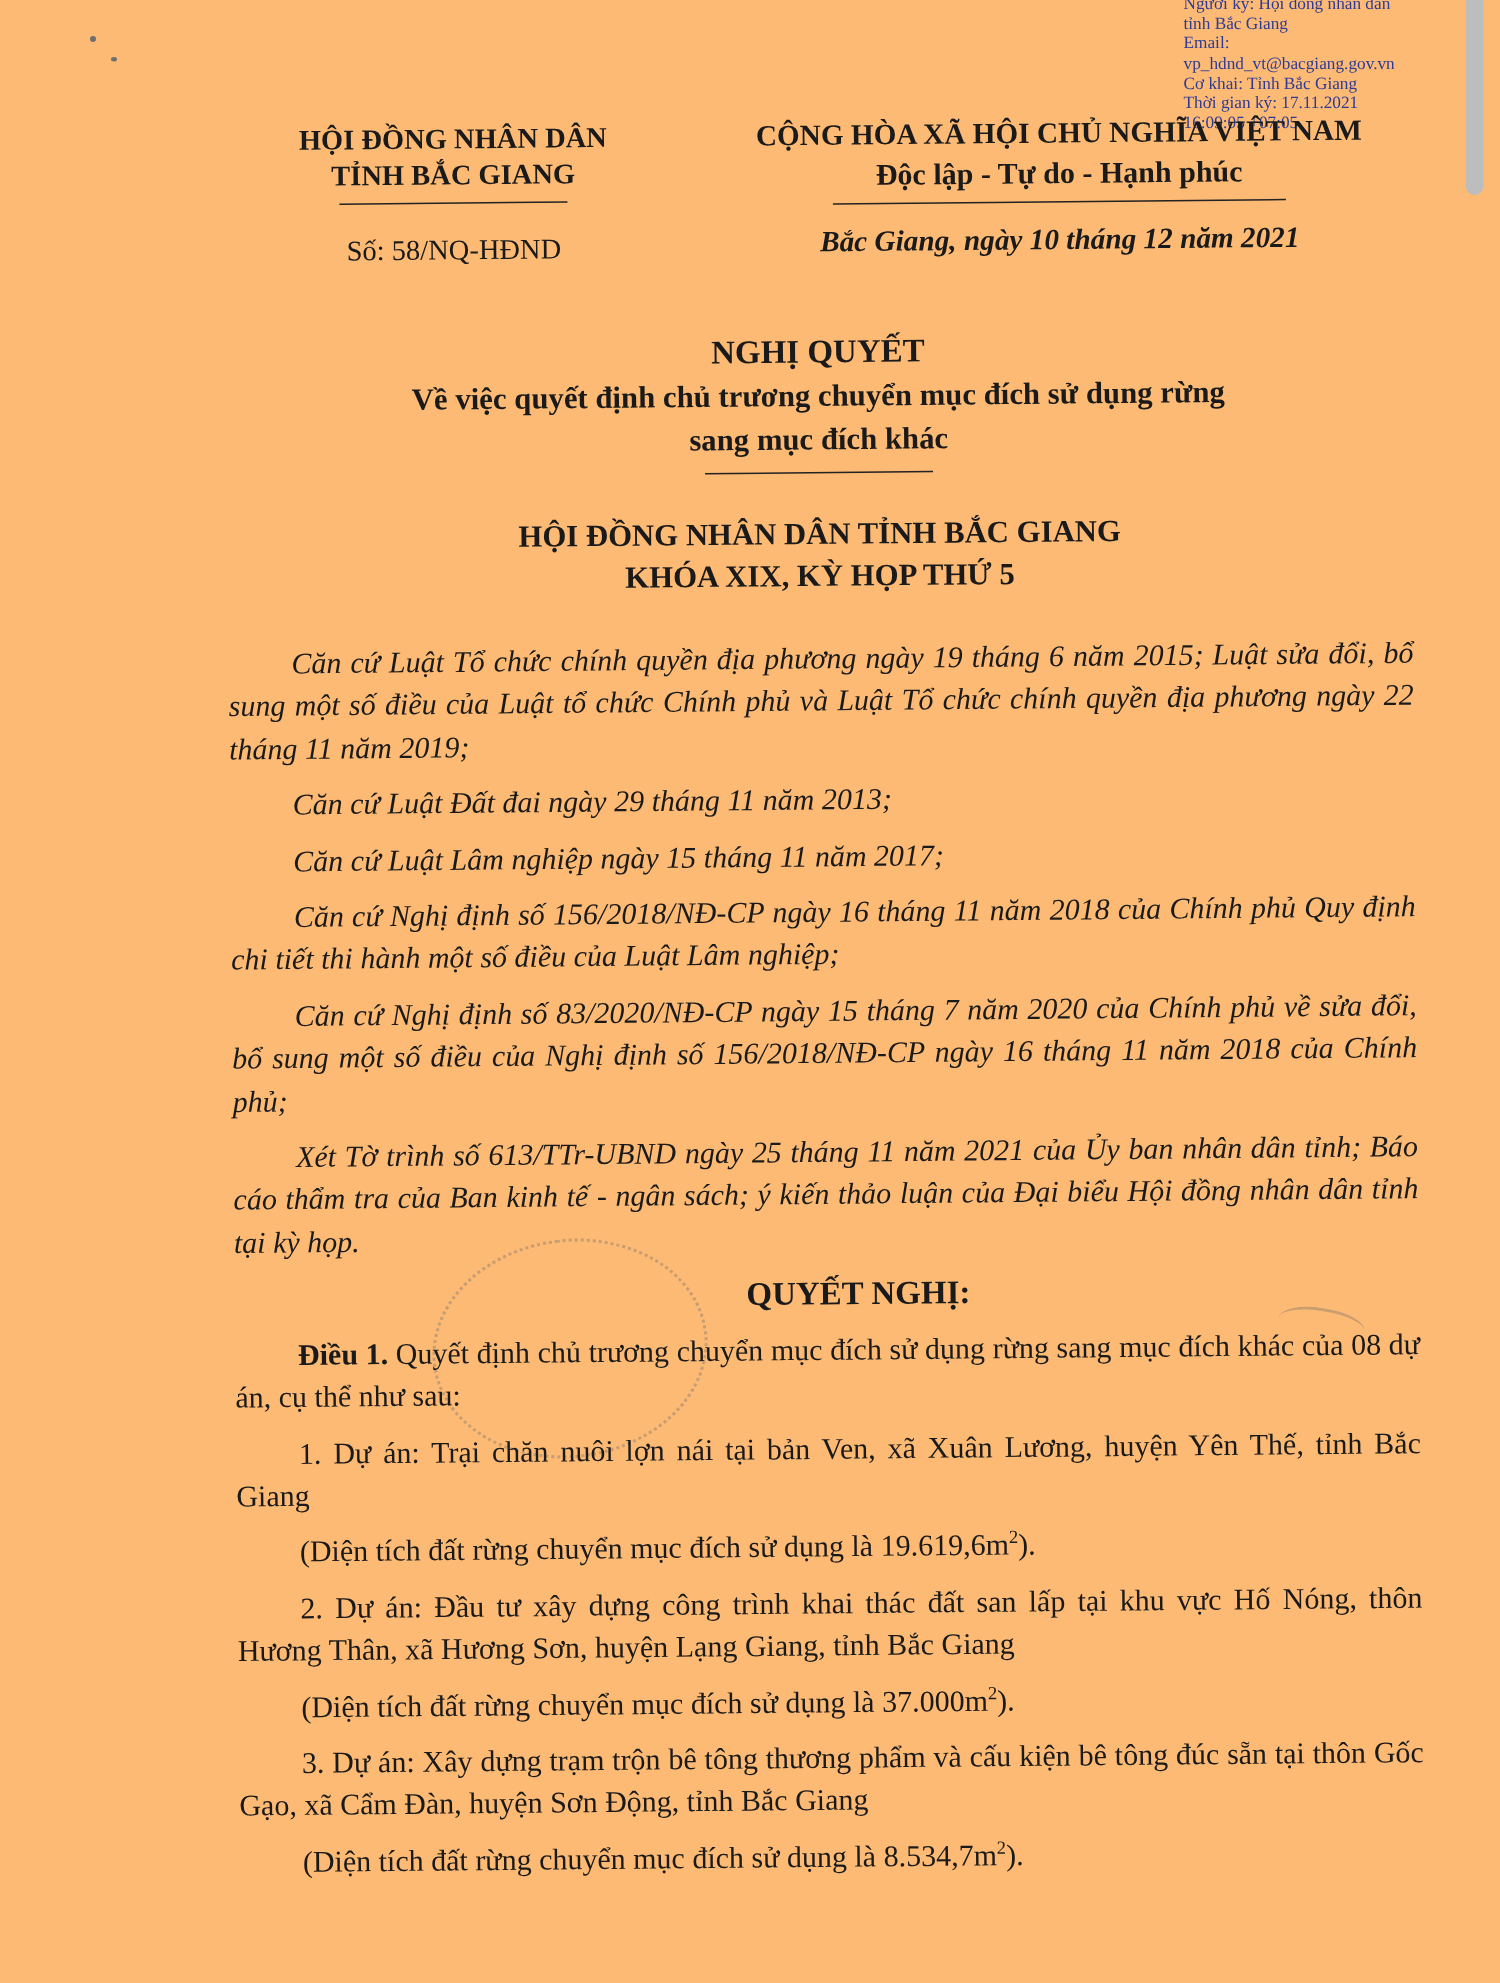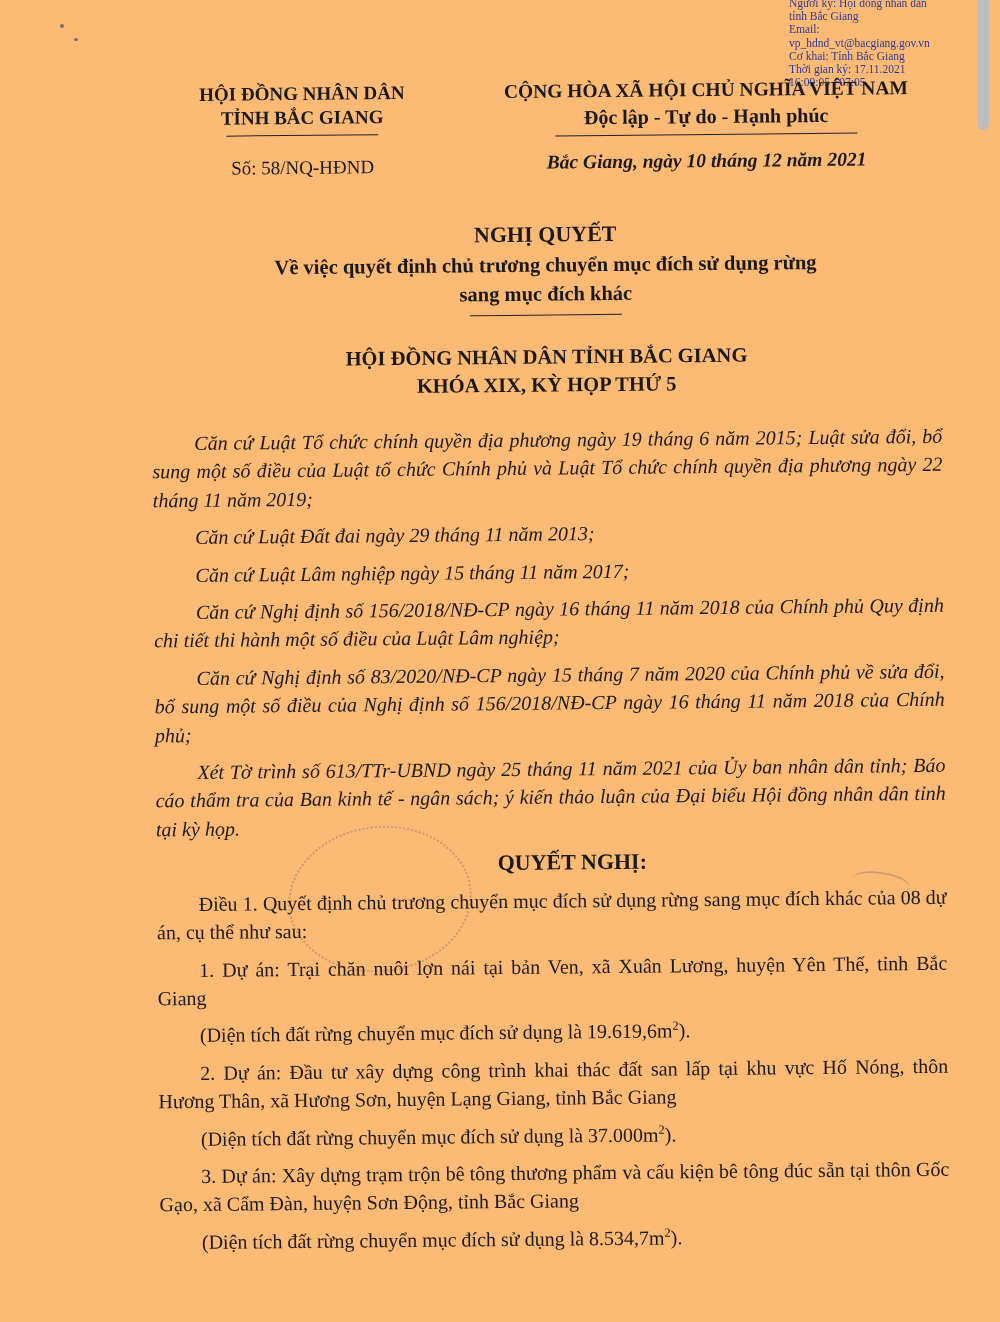--- a/index.html
+++ b/index.html
@@ -47,21 +47,21 @@
   
   .title-block{text-align:center;margin-top:44px;}
   .t-kind{font-weight:bold;font-size:22px;line-height:28px;}
   .t-subject{font-weight:bold;font-size:20.5px;line-height:29px;margin-top:2px;}
   .t-issuer{margin-top:27px;font-weight:bold;font-size:20.5px;line-height:28px;}
   
   .body-block{margin-top:27px;font-size:20px;line-height:28.4px;text-align:justify;}
   .body-block p{margin:0 0 9px 0;text-indent:42px;}
   .body-block p.cite{font-style:italic;}
   .resolve{text-align:center;font-weight:bold;font-size:22px;margin:16px 0 15px 0;text-indent:0;}
-  .art-label{font-weight:normal;margin-top:21px;}
+  .art-label{font-weight:bold;margin-top:21px;}
   sup{font-size:0.62em;line-height:0;}
   
   .stamp-circle{
     position:absolute;left:288px;top:826px;width:180px;height:142px;
     border:2px dotted rgba(110,110,110,0.38);border-radius:50%;
     transform:rotate(-7deg);
   }
   .faint-arc{
     position:absolute;left:852px;top:872px;width:58px;height:20px;
     border-top:2px solid rgba(105,105,105,0.35);border-radius:50%;

